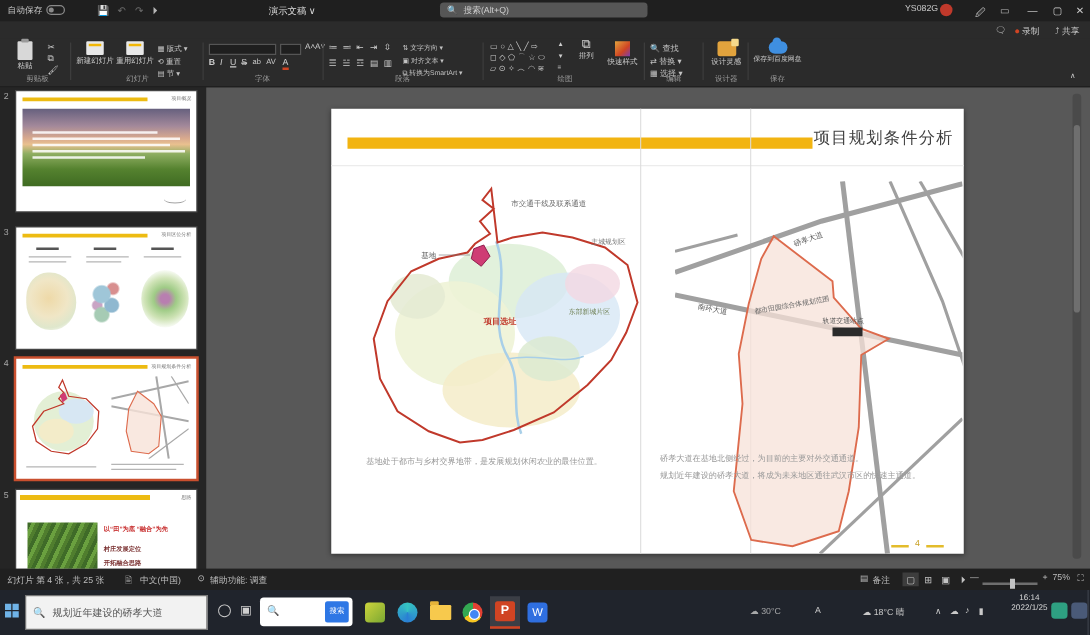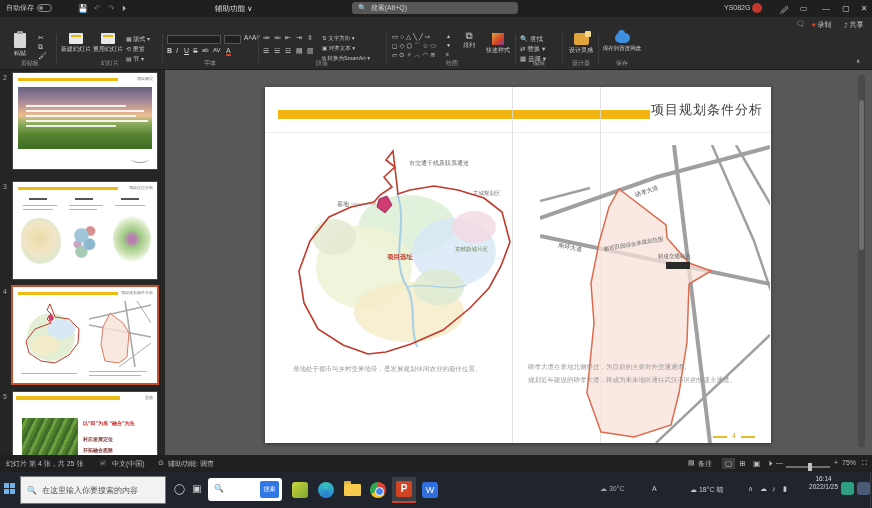--- a/index.html
+++ b/index.html
@@ -99,21 +99,21 @@
 
   <div id="titlebar" class="ab">
     <div id="autosave-pill" class="ab">
       <span>自动保存</span>
       <span class="toggle"></span>
     </div>
     <span class="ab tb-ic" style="left:78px">💾</span>
     <span class="ab tb-ic" style="left:94px;opacity:.5">↶</span>
     <span class="ab tb-ic" style="left:108px;opacity:.5">↷</span>
     <span class="ab tb-ic" style="left:122px">⏵</span>
-    <span class="ab nw" style="left:215px;top:4px;color:#ddd">辅助功能 ∨</span>
+    <span class="ab nw" style="left:215px;top:4px;color:#ddd">演示文稿 ∨</span>
     <div id="doc-search" class="ab">
       <span>🔍</span>
       <span>搜索(Alt+Q)</span>
     </div>
     <span id="user-chip" class="ab" style="left:724px">YS082G</span>
     <span class="avatar ab" style="left:752px"></span>
     <span class="ab tb-ic" style="left:780px">🖉</span>
     <span class="ab tb-ic" style="left:800px">▭</span>
     <span class="winbtn ab" style="left:818px">—</span>
     <span class="winbtn ab" style="left:838px">▢</span>
@@ -382,21 +382,21 @@
     <div class="ab" style="left:4px;top:11px">
       <div class="win-logo">
           <div></div>
           <div></div>
           <div></div>
           <div></div>
         </div>
     </div>
     <div id="tb-search">
       <span style="color:#555">🔍</span>
-      <span>在这里输入你要搜索的内容</span>
+      <span>规划近年建设的硚孝大道</span>
     </div>
     <span class="ab" style="left:174px;top:11px;color:#cfcfcf;font-size:10px">◯</span>
     <span class="ab" style="left:192px;top:11px;color:#cfcfcf;font-size:10px">▣</span>
     <div class="ab" style="left:208px;top:6px;width:74px;height:23px;background:#ffffff;border-radius:3px">
       <span class="ab" style="left:6px;top:6px;font-size:8px;color:#888">🔍</span>
       <div class="ab" style="left:52px;top:3px;width:19px;height:17px;background:#2e77e5;border-radius:2px;color:#fff;
         font-size:6px;text-align:center;line-height:17px">搜索</div>
     </div>
     <div class="tb-appic" style="left:288px">
       <div class="sq-ic" style="background:linear-gradient(135deg,#cdd43c,#7ba832)"></div>

